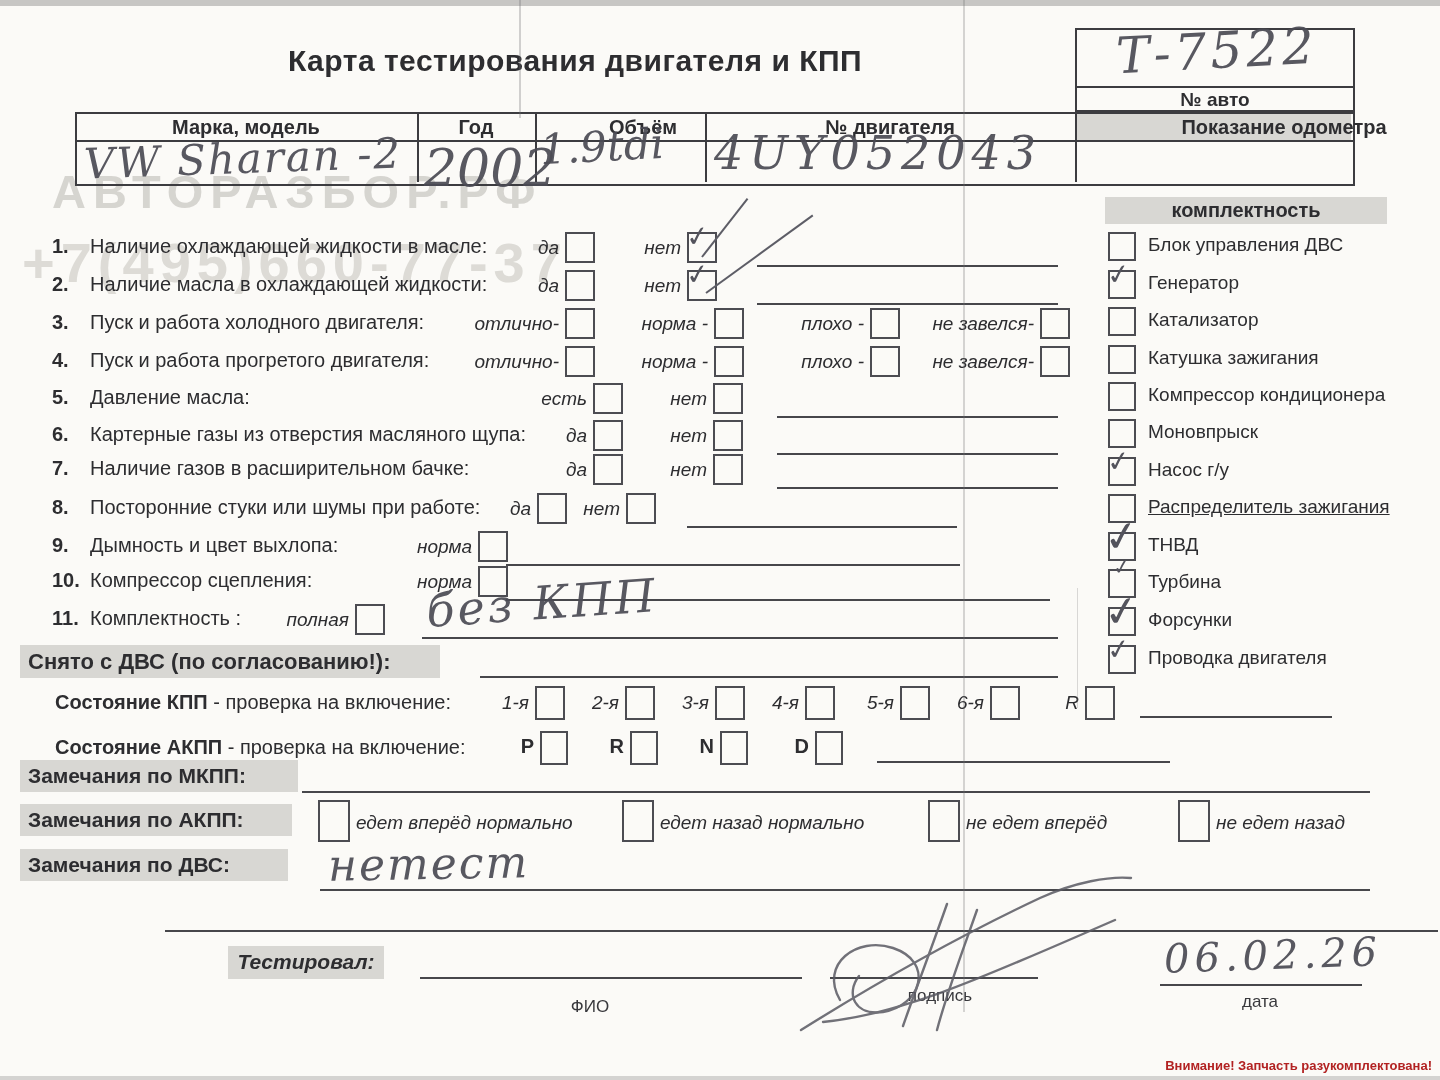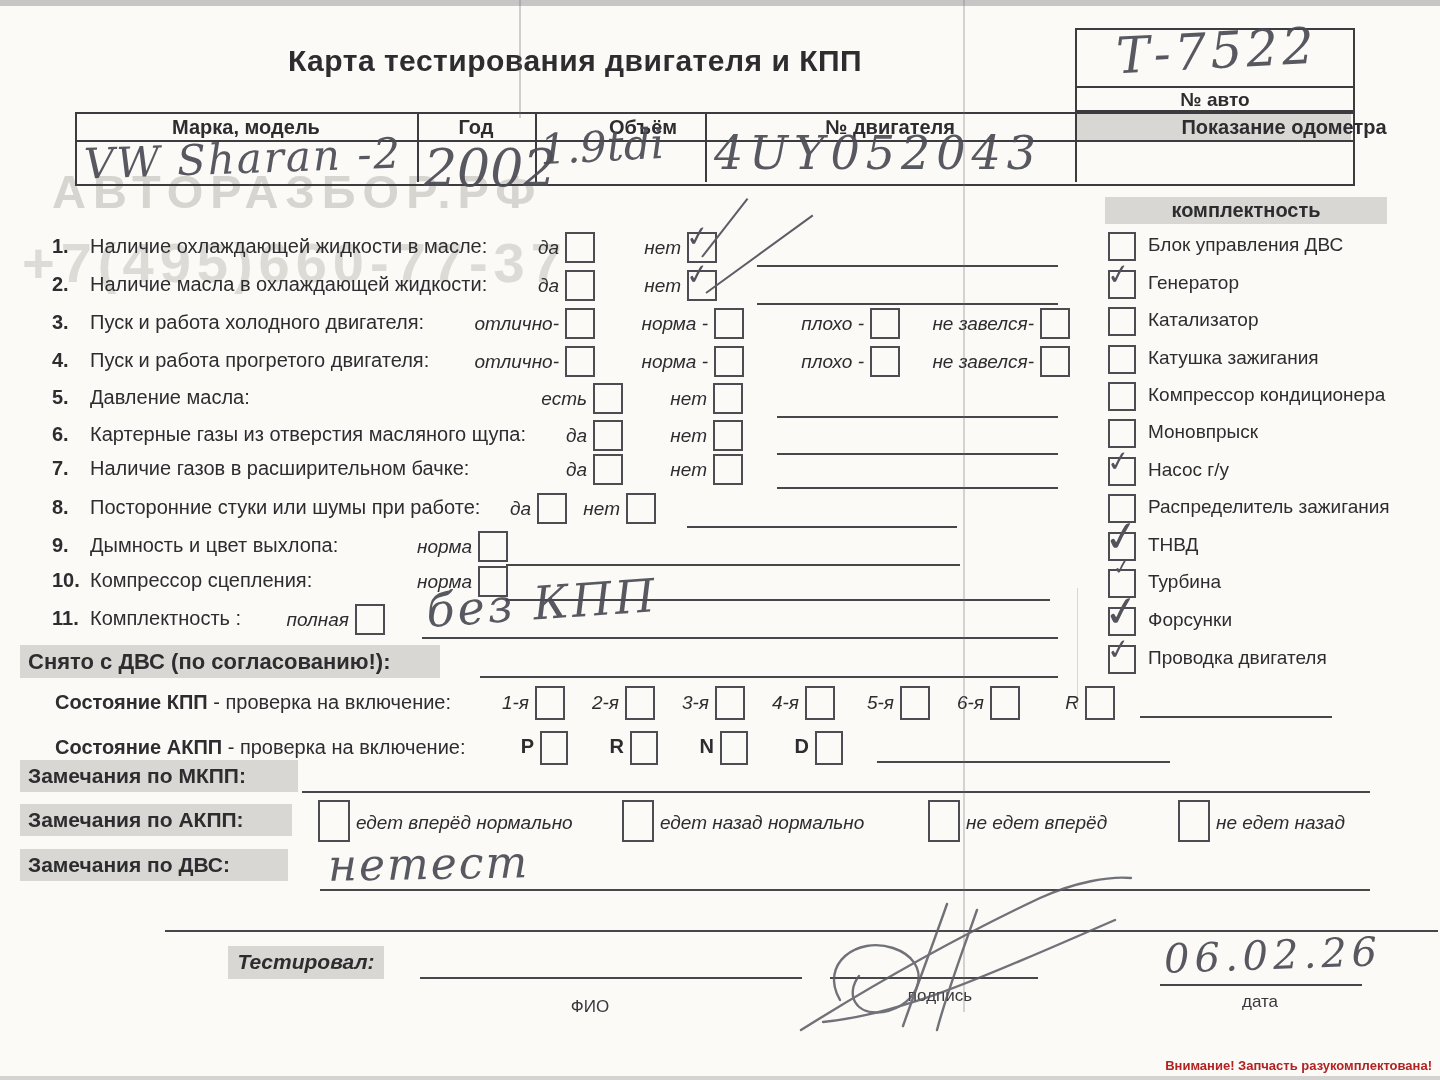--- a/index.html
+++ b/index.html
@@ -86,21 +86,21 @@
       <span class="eq-label" style="left: 1148px; top: 347px;">Катушка зажигания</span>
       <div class="box" style="left: 1108px; top: 382px; width: 24px; height: 25px;"></div>
       <span class="eq-label" style="left: 1148px; top: 384px;">Компрессор кондиционера</span>
       <div class="box" style="left: 1108px; top: 419px; width: 24px; height: 25px;"></div>
       <span class="eq-label" style="left: 1148px; top: 421px;">Моновпрыск</span>
       <div class="box" style="left: 1108px; top: 457px; width: 24px; height: 25px;">
         <span class="check ">✓</span>
       </div>
       <span class="eq-label" style="left: 1148px; top: 459px;">Насос г/у</span>
       <div class="box" style="left: 1108px; top: 494px; width: 24px; height: 25px;"></div>
-      <span class="eq-label" style="left: 1148px; top: 496px;">Распределитель зажигания</span>
+      <span class="eq-label" style="left: 1148px; top: 496px; text-decoration: underline;">Распределитель зажигания</span>
       <div class="box" style="left: 1108px; top: 532px; width: 24px; height: 25px;">
         <span class="check check-big">✓</span>
       </div>
       <span class="eq-label" style="left: 1148px; top: 534px;">ТНВД</span>
       <div class="box" style="left: 1108px; top: 569px; width: 24px; height: 25px;">
         <span class="check check-small">✓</span>
       </div>
       <span class="eq-label" style="left: 1148px; top: 571px;">Турбина</span>
       <div class="box" style="left: 1108px; top: 607px; width: 24px; height: 25px;">
         <span class="check check-big">✓</span>

